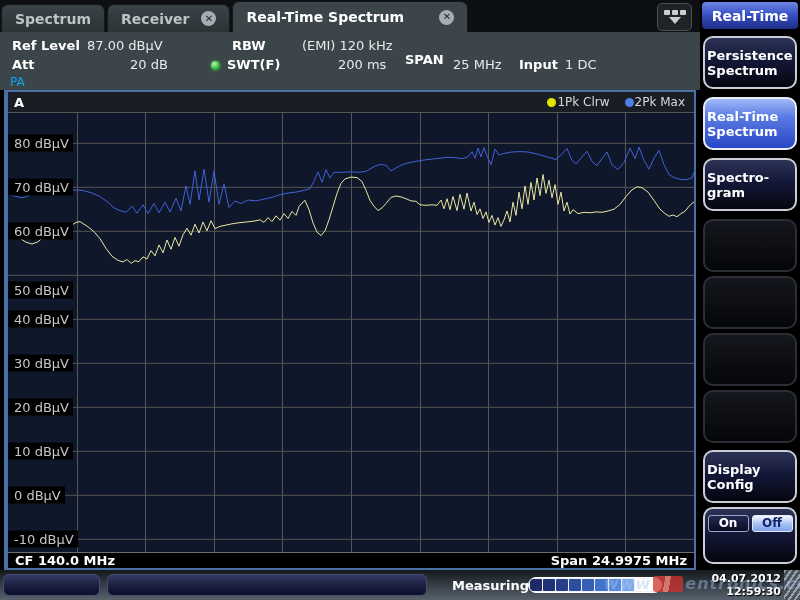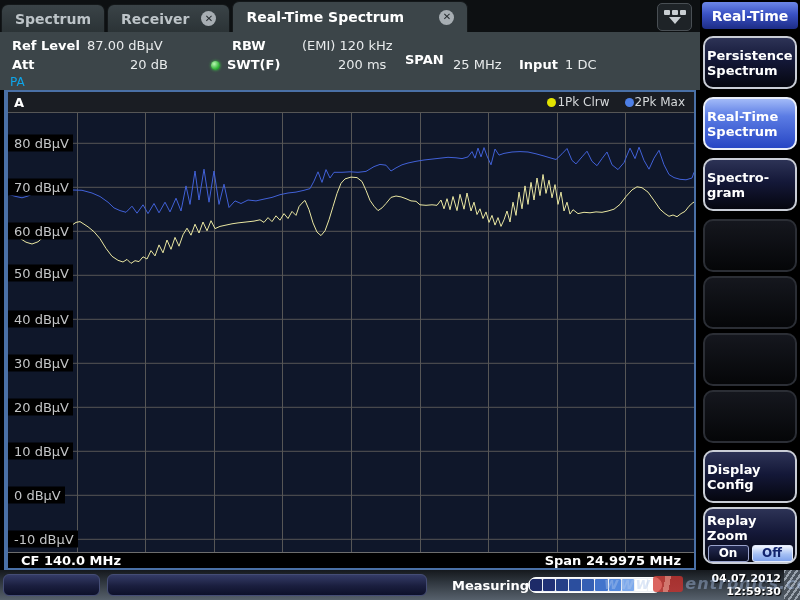--- a/index.html
+++ b/index.html
@@ -32,21 +32,21 @@
   .chart-title{height:20px;background:#1a1d23;display:flex;align-items:center;}
   .win-id{font-weight:bold;color:#fff;font-size:13px;padding-left:6px;}
   .legend{margin-left:auto;display:flex;gap:15px;align-items:center;padding-right:9px;font-size:12px;color:#d6d9db;}
   .legend-item{display:flex;align-items:center;gap:1px;}
   .legend-dot{width:9px;height:9px;border-radius:50%;}
   .plot{position:relative;width:100%;height:440px;background:#0f172a;}
   .plot svg{position:absolute;left:0;top:0;}
   .ylab{position:absolute;left:0;transform:translateY(-50%);background:#000;color:#c3c5c7;
        font-size:13px;padding:1px 4px 1px 6px;white-space:nowrap;}
   .cf-bar{height:15px;border-top:1px solid #6d6d6d;background:#000;display:flex;justify-content:space-between;
-       align-items:center;font-size:13px;font-weight:bold;color:#fff;padding:0 13px;}
+       align-items:center;font-size:13px;font-weight:bold;color:#fff;padding:0 7px;}
   
   .sidebar{position:absolute;left:700px;top:0;width:100px;height:570px;background:#000;}
   .sk-header{position:absolute;left:2px;top:2px;width:96px;height:27px;border-radius:4px;
        background:linear-gradient(180deg,#6d87e8 0%,#3a52c4 45%,#1d2c86 100%);
        color:#fff;font-weight:bold;font-size:14px;display:flex;align-items:center;justify-content:center;}
   .softkey{position:absolute;left:3px;width:94px;border-radius:10px;box-sizing:border-box;
        border:2px solid #c9cdd6;background:linear-gradient(180deg,#2d3356 0%,#141838 45%,#05060f 100%);
        color:#fff;font-weight:bold;font-size:13px;line-height:15px;text-align:left;
        display:flex;align-items:center;justify-content:center;padding:2px;}
   .softkey.active{background:linear-gradient(180deg,#a2baf8 0%,#5b7ce4 35%,#2746c4 100%);border-color:#e9eefa;}
@@ -156,21 +156,21 @@
           <line x1="480.5" y1="0" x2="480.5" y2="440" stroke="#565656" stroke-width="1"></line>
           <line x1="549.5" y1="0" x2="549.5" y2="440" stroke="#565656" stroke-width="1"></line>
           <line x1="617.5" y1="0" x2="617.5" y2="440" stroke="#565656" stroke-width="1"></line>
           <polyline points="0,82.3 8,84.5 14,85.8 20,84.0 28,80.1 36,77.9 48,77.4 62,77.9 74,78.3 84,81.0 92,84.5 100,90.2 106,95.9 112,98.6 118,100.3 124,94.2 129,101.2 135,92.8 140,101.6 146,91.5 151,100.8 157,90.2 162,99.9 168,86.2 173,99.0 178,73.9 182,92.4 187,59.0 191,88.0 196,57.2 201,90.2 206,59.0 211,92.4 216,72.2 221,95.5 227,88.9 233,91.5 240,88.0 248,88.9 256,87.1 264,85.4 272,82.7 280,81.0 288,80.1 296,78.3 302,76.6 306,69.1 310,59.8 314,70.4 318,57.6 322,66.0 326,60.3 334,60.3 342,59.8 350,60.3 358,59.4 366,54.6 372,52.4 378,53.2 383,59.0 388,55.9 394,52.8 400,51.0 408,49.3 416,48.0 424,47.1 432,46.2 440,45.3 448,45.8 454,46.6 460,44.9 464,39.6 467,46.2 470,36.1 473,44.9 476,35.6 479,44.0 483,52.8 487,37.0 491,43.1 496,41.4 504,40.0 512,39.6 520,40.0 528,41.8 536,44.0 542,45.8 548,47.5 554,41.8 559,36.5 564,48.4 568,51.9 574,44.9 579,39.2 584,49.3 589,53.7 594,46.6 599,40.0 604,52.8 610,57.6 616,50.6 622,36.1 627,46.6 631,35.2 636,48.4 641,57.2 646,46.2 651,38.3 656,52.8 661,62.5 666,65.6 672,67.3 678,67.8 684,66.0 686,60.3" fill="none" stroke="#4161d8" stroke-width="1"></polyline>
           <polyline points="0,119.7 6,121.9 12,126.3 18,130.2 24,132.0 30,129.8 36,124.5 40,119.7 44,123.6 48,117.5 52,121.4 56,115.3 60,117.9 64,113.1 68,110.4 72,109.6 76,112.2 80,114.8 86,119.7 92,126.7 98,136.4 104,144.3 110,148.3 115,150.0 119,147.4 123,151.4 127,148.7 131,149.6 135,144.8 139,147.0 143,138.6 147,143.9 151,132.9 155,140.8 159,128.0 163,137.3 167,125.4 171,134.2 175,122.8 179,116.2 183,123.2 187,112.2 191,121.0 195,110.0 199,118.8 203,108.7 207,116.6 212,114.4 218,113.1 224,111.8 230,110.9 238,110.0 246,109.1 252,107.8 256,110.4 260,105.6 264,109.6 268,103.8 272,108.2 276,101.6 280,106.5 284,99.4 288,103.4 291,94.6 294,91.1 297,88.4 301,97.7 305,110.9 309,120.1 313,123.6 317,118.8 321,107.8 325,94.6 329,81.4 333,71.3 337,66.9 343,65.1 349,65.6 354,69.5 358,78.3 362,88.4 366,94.2 370,98.6 374,95.9 378,91.5 383,85.4 388,84.0 393,84.9 398,86.7 403,88.9 408,89.3 412,92.8 418,93.3 424,92.8 429,93.3 433,88.0 436,96.8 439,86.7 442,97.7 445,84.5 449,98.6 452,82.3 456,97.2 459,81.0 463,99.0 466,90.2 469,102.5 472,96.8 475,106.5 478,99.9 481,110.4 484,103.4 487,113.1 490,105.6 493,114.4 496,107.8 499,99.0 502,110.0 505,90.2 508,103.4 511,80.1 514,96.8 517,73.9 520,92.4 523,70.4 526,88.0 529,66.0 532,83.6 535,62.5 538,81.4 541,68.2 544,85.8 547,72.6 550,92.4 553,80.1 556,99.0 559,90.2 562,102.1 565,97.7 570,101.6 576,100.3 582,100.8 588,99.9 594,100.3 600,99.0 606,97.2 612,92.4 618,84.5 624,77.9 629,74.8 634,75.7 640,80.1 646,88.4 652,97.2 657,101.6 661,104.3 665,103.0 669,104.7 673,101.6 677,99.4 681,94.2 685,90.6 686,90.2" fill="none" stroke="#eae7a2" stroke-width="1"></polyline>
         </svg>
       <div id="ylabels">
           <div class="ylab" style="top: 30.8px;">80 dBμV</div>
           <div class="ylab" style="top: 74.8px;">70 dBμV</div>
           <div class="ylab" style="top: 118.8px;">60 dBμV</div>
-          <div class="ylab" style="top: 161px;">50 dBμV</div>
+          <div class="ylab" style="top: 178px;">50 dBμV</div>
           <div class="ylab" style="top: 206.8px;">40 dBμV</div>
           <div class="ylab" style="top: 250.8px;">30 dBμV</div>
           <div class="ylab" style="top: 294.8px;">20 dBμV</div>
           <div class="ylab" style="top: 338.8px;">10 dBμV</div>
           <div class="ylab" style="top: 382.8px;">0 dBμV</div>
           <div class="ylab" style="top: 426.8px;">-10 dBμV</div>
         </div>
     </div>
     <div class="cf-bar">
       <span>CF 140.0 MHz</span>
@@ -182,21 +182,20 @@
     <div class="sk-header">Real-Time</div>
     <div class="softkey" style="top:36px;height:53px;">Persistence Spectrum</div>
     <div class="softkey active" style="top:97px;height:53px;">Real-Time Spectrum</div>
     <div class="softkey" style="top:158px;height:53px;">Spectro-gram</div>
     <div class="softkey empty" style="top:219px;height:53px;"></div>
     <div class="softkey empty" style="top:276px;height:53px;"></div>
     <div class="softkey empty" style="top:333px;height:53px;"></div>
     <div class="softkey empty" style="top:390px;height:53px;"></div>
     <div class="softkey" style="top:450px;height:53px;">Display Config</div>
     <div class="softkey replay" style="top:507px;height:57px;">
-      <span>Replay Zoom</span>
       <span class="onoff">
         <span class="sk-on">On</span>
         <span class="sk-off">Off</span>
       </span>
     </div>
   </div>
 
   <div class="statusbar">
     <div class="sb-seg" style="left:3px;width:97px;"></div>
     <div class="sb-seg" style="left:107px;width:320px;"></div>

